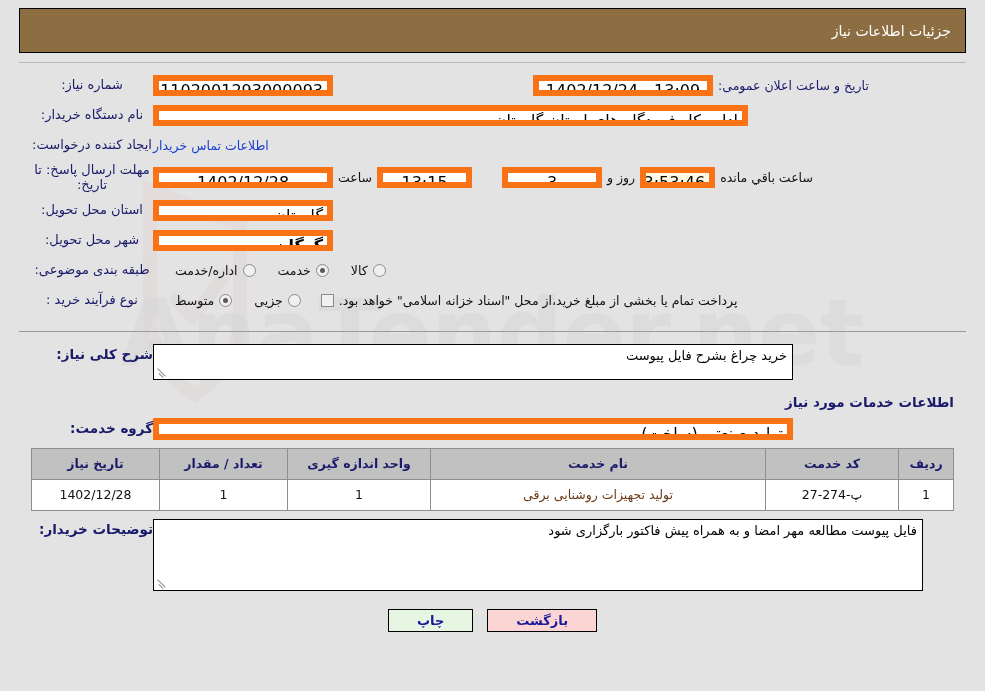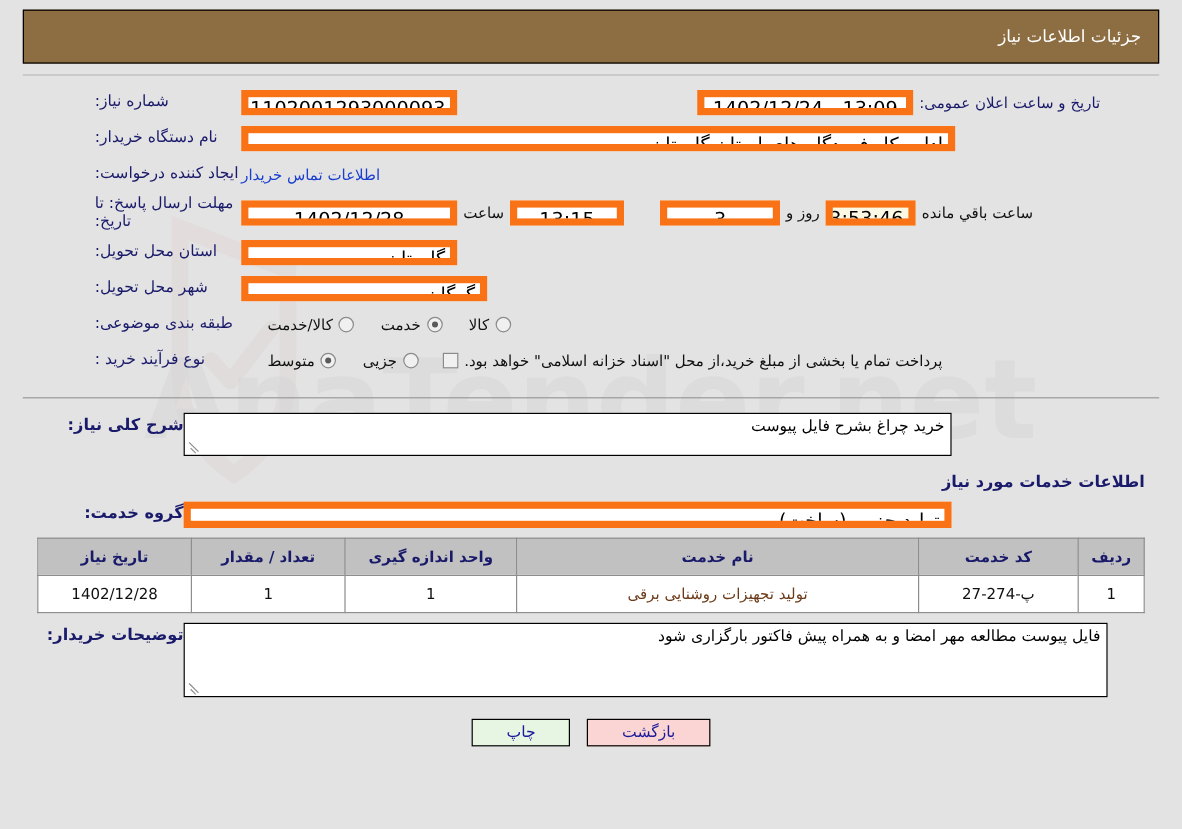--- a/index.html
+++ b/index.html
@@ -71,24 +71,23 @@
     color: #1a1a6b;
     font-size: 13px;
     text-align: left;
     padding-left: 6px;
     white-space: normal;
     line-height: 1.15;
   }
   .lbl.w-right {
     width: 122px;
     flex: 0 0 122px;
-    text-align: left;
+    text-align: center;
     padding-left: 0;
     padding-right: 0;
-    margin-left: 48px;
   }
   .field {
     background: #ffffff;
     border: 6px solid #f97316;
     box-sizing: border-box;
     height: 21px;
     line-height: 19px;
     padding: 0 4px;
     font-size: 16px;
     color: #000;
@@ -244,20 +243,21 @@
     border: 1px solid #000;
     box-sizing: border-box;
     min-width: 68px;
     height: 23px;
     line-height: 21px;
     font-size: 13px;
     color: #1a1a9b;
     text-align: center;
     cursor: pointer;
     padding: 0 28px;
+    font-weight: bold;
   }
   .btn-print { background: #e7f5e3; }
   .btn-back  { background: #fbd4d4; }
 </style>
 </head>
 <body>
 
 <svg class="watermark" viewBox="0 0 985 330" xmlns="http://www.w3.org/2000/svg">
   <g fill="#c9b7b7" opacity="0.55">
     <path d="M150 40 L240 75 L240 160 Q240 215 195 245 Q150 215 150 160 Z" fill="none" stroke="#d8b9b9" stroke-width="14"></path>
@@ -309,38 +309,38 @@
     </div>
 
     <div class="form-row">
       <div class="spacer"></div>
       <div class="field rtl-right" style="width:180px;">گلستان</div>
       <span class="lbl w-right">استان محل تحویل:</span>
     </div>
 
     <div class="form-row">
       <div class="spacer"></div>
-      <div class="field rtl-right" style="width:205px;">گرگان</div>
+      <div class="field rtl-right" style="width:180px;font-weight:bold;">گرگان</div>
       <span class="lbl w-right">شهر محل تحویل:</span>
     </div>
 
     <div class="form-row">
       <div class="spacer"></div>
       <div class="radio-group">
         <div class="radio-opt">
           <span class="radio"></span>
           <span class="radio-lbl">کالا</span>
         </div>
         <div class="radio-opt">
           <span class="radio checked"></span>
           <span class="radio-lbl">خدمت</span>
         </div>
         <div class="radio-opt">
           <span class="radio"></span>
-          <span class="radio-lbl">کالا/خدمت</span>
+          <span class="radio-lbl">اداره/خدمت</span>
         </div>
       </div>
       <span class="lbl w-right">طبقه بندی موضوعی:</span>
     </div>
 
     <div class="form-row">
       <div class="spacer"></div>
       <span class="inline-txt-dark" style="font-size:12.5px;">پرداخت تمام یا بخشی از مبلغ خرید،از محل "اسناد خزانه اسلامی" خواهد بود.</span>
       <span class="checkbox"></span>
       <div style="width:14px;"></div>
@@ -373,21 +373,21 @@
       </div>
       <div class="desc-label">شرح کلی نیاز:</div>
     </div>
   </div>
 
   <div class="sec-heading">اطلاعات خدمات مورد نیاز</div>
 
   <div class="desc-wrap" style="padding-top:4px;padding-bottom:0;">
     <div class="desc-row">
       <div class="spacer"></div>
-      <div class="field rtl-right" style="width:640px;height:22px;line-height:20px;">تولید جزیی (ساخت)</div>
+      <div class="field rtl-right" style="width:640px;height:22px;line-height:20px;">تولید صنعتی (ساخت)</div>
       <div class="desc-label">گروه خدمت:</div>
     </div>
   </div>
 
   <div class="table-wrap">
     <table class="grid">
       <thead>
         <tr>
           <th style="width:42px;">ردیف</th>
           <th style="width:120px;">کد خدمت</th>
@@ -406,21 +406,21 @@
           <td class="plain">1</td>
           <td class="plain">1402/12/28</td>
         </tr>
       </tbody>
     </table>
   </div>
 
   <div class="desc-wrap" style="padding-top:8px;">
     <div class="desc-row">
       <div class="spacer"></div>
-      <div class="textarea-box" style="width:770px;height:62px;">
+      <div class="textarea-box" style="width:770px;height:72px;">
         <span>فایل پیوست مطالعه مهر امضا و به همراه پیش فاکتور بارگزاری شود</span>
         <span class="resize-grip">
           <i style="width:11px; top:6px; left:0;"></i>
           <i style="width:6px; top:9px; left:2px;"></i>
         </span>
       </div>
       <div class="desc-label">توضیحات خریدار:</div>
     </div>
   </div>
 

